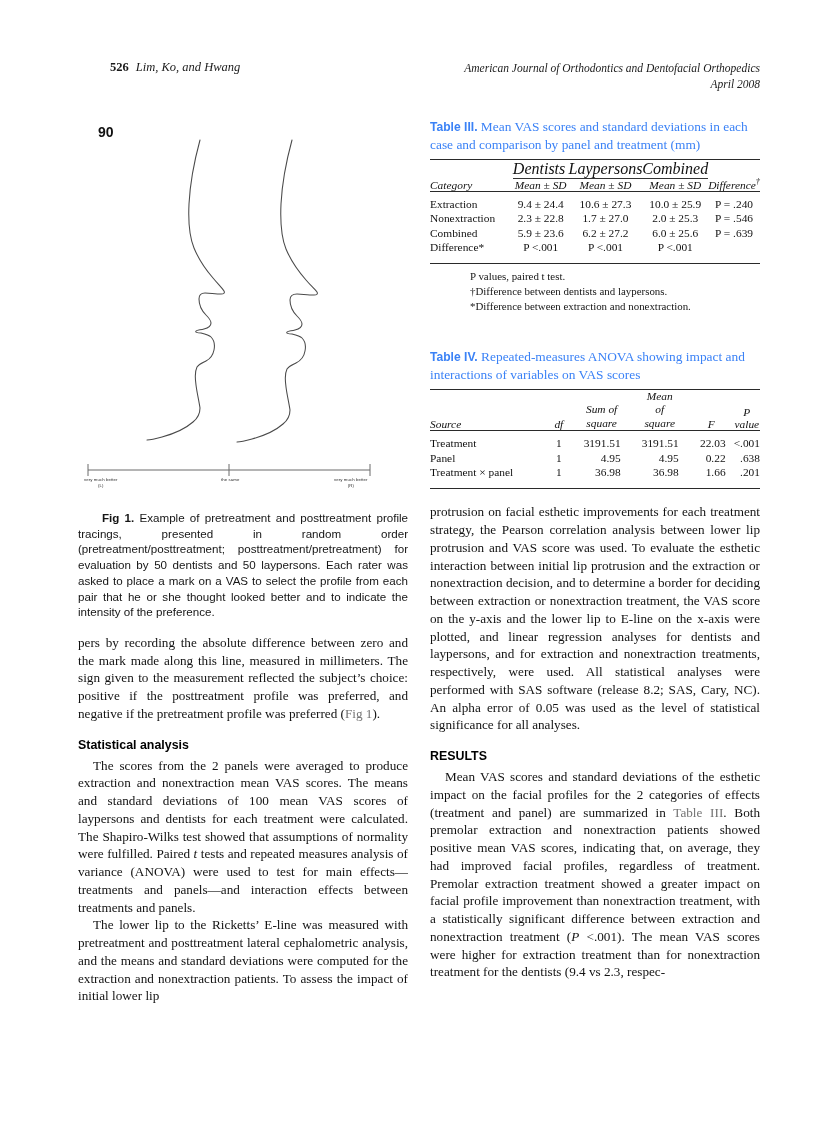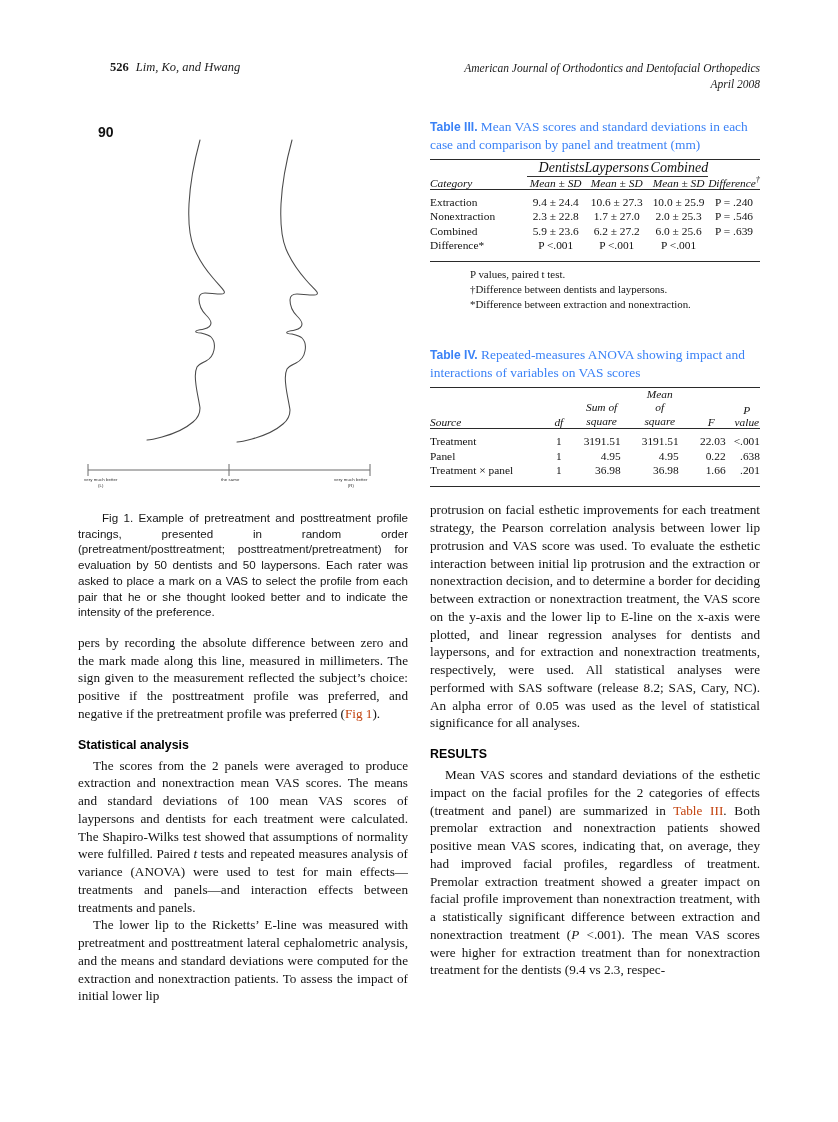--- a/index.html
+++ b/index.html
@@ -110,21 +110,21 @@
   
   .fig-caption {
     margin-top: 2px;
     font-family: "Liberation Sans", sans-serif;
     font-size: 11.6px;
     line-height: 1.355;
     text-align: justify;
     color: #151515;
   }
   .fig-caption .fig-lead {
-    font-weight: normal;
+    font-weight: bold;
     padding-left: 24px;
   }
 
   
   p.body {
     margin: 0;
     font-size: 13.2px;
     line-height: 1.345;
     text-align: justify;
     text-indent: 15px;
@@ -141,21 +141,21 @@
     font-family: "Liberation Sans", sans-serif;
     font-size: 12.4px;
     font-weight: bold;
     color: #000000;
   }
   h3.section.caps {
     text-transform: none;
   }
 
   a.xref, .xref {
-    color: #c2410c;
+    color: #737373;
     text-decoration: none;
   }
   .ital { font-style: italic; }
 
   
   .tbl-block { width: 330px; }
   .tbl-block + .tbl-block { margin-top: 34px; }
 
   .tbl-title {
     font-family: "Liberation Serif", serif;
@@ -180,22 +180,22 @@
     padding: 0;
     font-weight: normal;
     vertical-align: bottom;
   }
   .rule-top  { border-top: 1.6px solid #2a2a2a; }
   .rule-mid  { border-bottom: 1.1px solid #2a2a2a; }
   .rule-bot  { border-bottom: 1.6px solid #2a2a2a; }
 
   .spanrow td {
     font-style: italic;
-    text-align: right;
-    font-size: 14px;
+    text-align: left;
+    font-size: 16px;
     padding-top: 5px;
     padding-bottom: 1px;
   }
   .spanrow td.span-u {
     border-bottom: 1px solid #333;
   }
   .subhead td {
     font-style: italic;
     font-size: 11.4px;
     padding-top: 3px;

